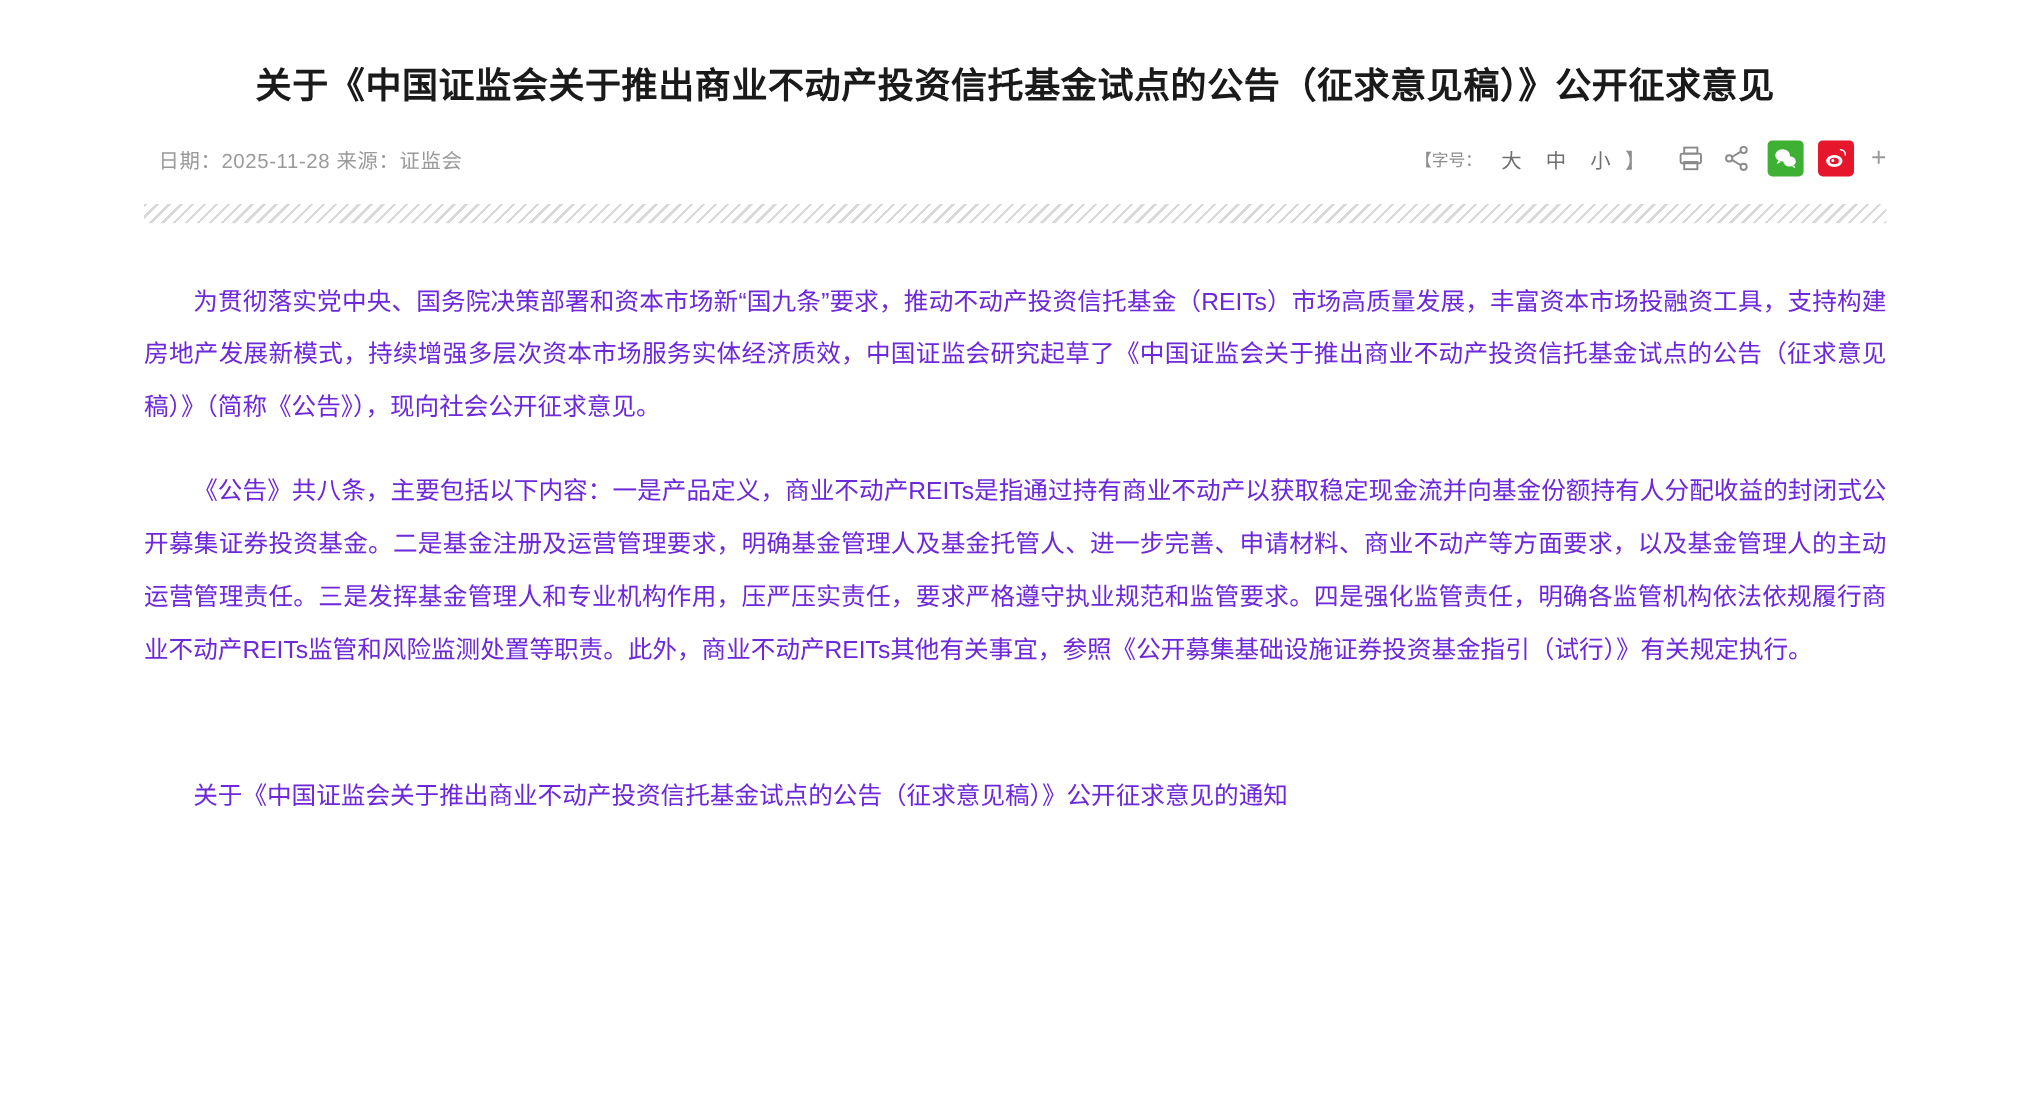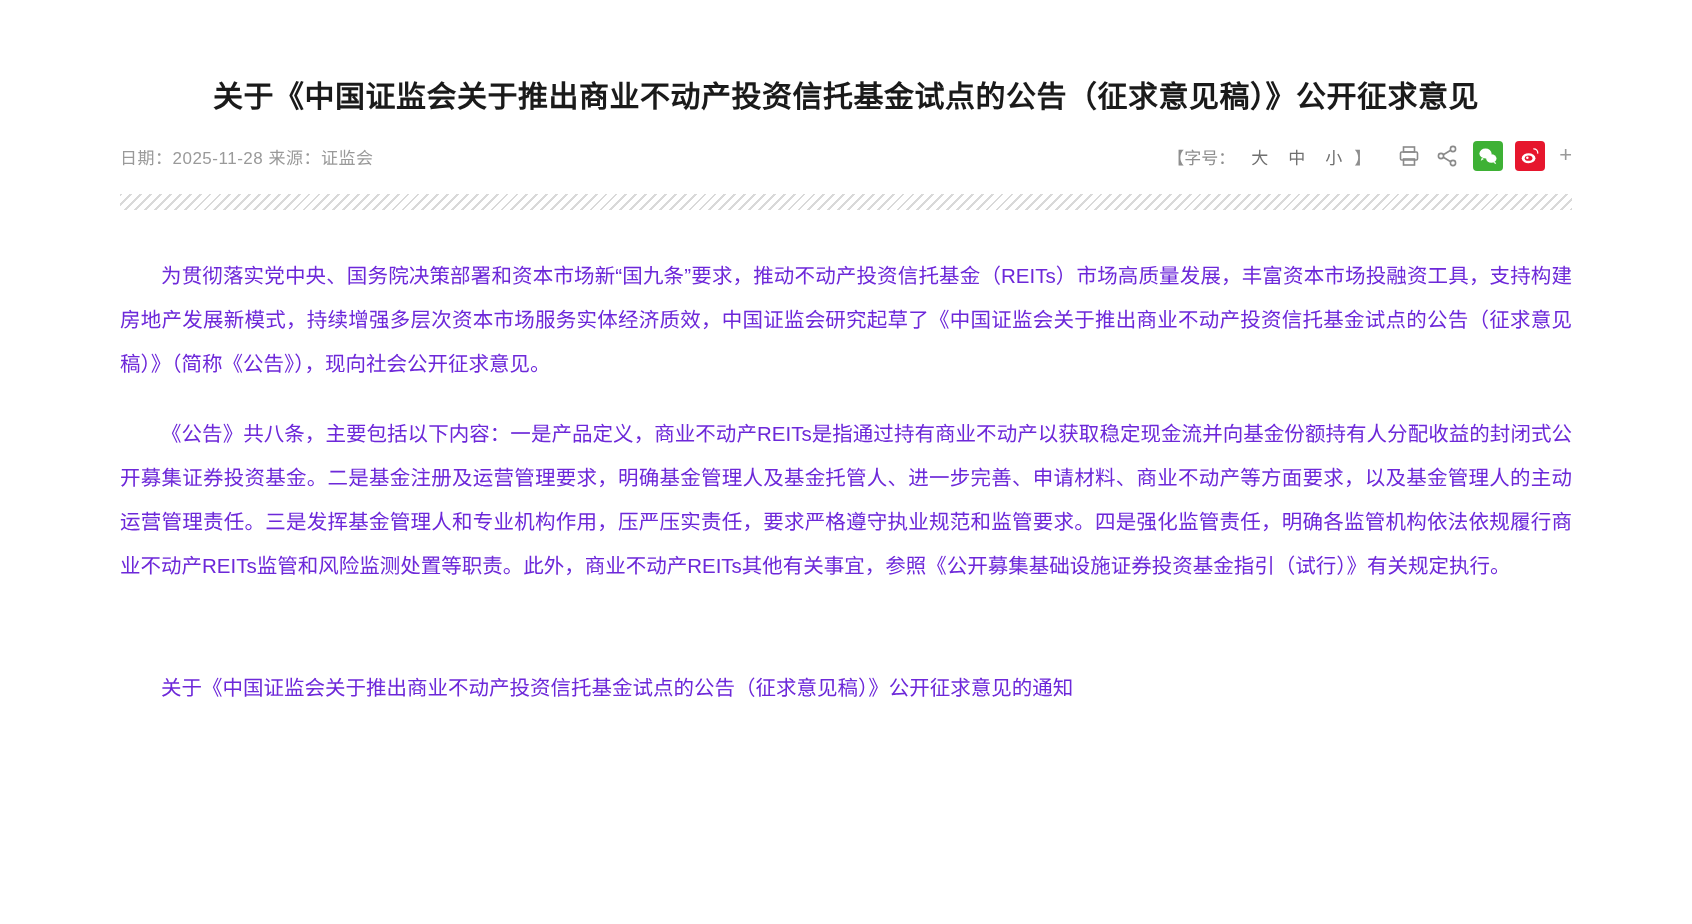--- a/index.html
+++ b/index.html
@@ -29,49 +29,49 @@
     width: 1452px;
   }
 
   
   .doc-title {
     text-align: center;
     font-size: 30px;
     font-weight: bold;
     color: #1a1a1a;
     line-height: 1.4;
-    margin-top: 76px;
+    margin-top: 52px;
     letter-spacing: 0.5px;
   }
 
   
   .meta-row {
     position: relative;
     height: 40px;
     margin-top: 20px;
   }
   .meta-left {
     position: absolute;
-    left: 0;
+    left: 12px;
     top: 6px;
     font-size: 17px;
     color: #9a9a9a;
     letter-spacing: 0.5px;
   }
   .meta-right {
     position: absolute;
     right: 0;
     top: 0;
     display: flex;
     align-items: center;
     gap: 0px;
     height: 36px;
   }
   .fontsize-label {
-    font-size: 17px;
+    font-size: 14px;
     color: #8e8e8e;
     margin-right: 6px;
   }
   .fontsize-opt {
     font-size: 17px;
     color: #707070;
     padding: 0 10px;
     cursor: pointer;
   }
   .fontsize-close {

